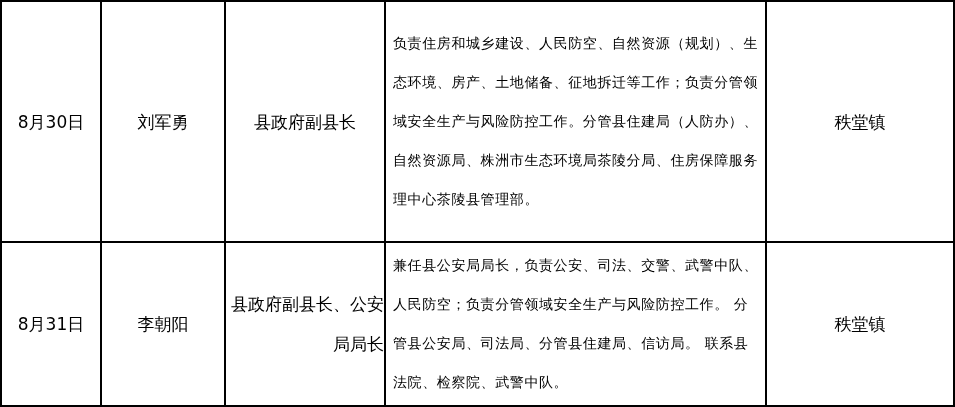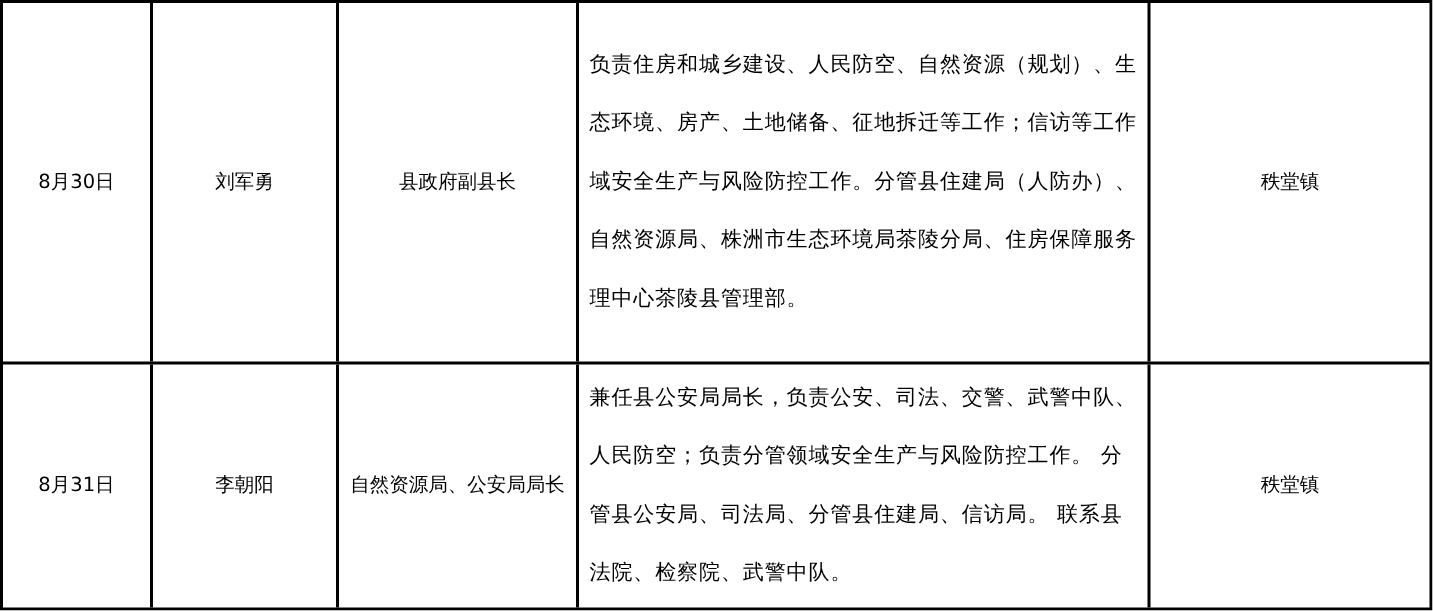--- a/index.html
+++ b/index.html
@@ -32,22 +32,22 @@
     box-sizing: border-box;
     overflow: hidden;
   }
   .cell:not(:last-child) {
     border-right: 2px solid #000000;
   }
   .cell-center {
     display: flex;
     align-items: center;
     justify-content: center;
-    text-align: left;
-    font-size: 13px;
+    text-align: right;
+    font-size: 17px;
     line-height: 40px;
   }
   .cell-duties {
     display: flex;
     flex-direction: column;
     justify-content: center;
     padding: 0 7px;
     font-size: 14px;
     letter-spacing: 0.6px;
   }
@@ -60,32 +60,32 @@
 <body>
 
 <div class="doc-table">
 
   <div class="t-row row-1">
     <div class="cell cell-center">8月30日</div>
     <div class="cell cell-center">刘军勇</div>
     <div class="cell cell-center">县政府副县长</div>
     <div class="cell cell-duties">
       <div class="duty-line">负责住房和城乡建设、人民防空、自然资源（规划）、生</div>
-      <div class="duty-line">态环境、房产、土地储备、征地拆迁等工作；信访等工作</div>
+      <div class="duty-line">态环境、房产、土地储备、征地拆迁等工作；负责分管领</div>
       <div class="duty-line">域安全生产与风险防控工作。分管县住建局（人防办）、</div>
       <div class="duty-line">自然资源局、株洲市生态环境局茶陵分局、住房保障服务</div>
       <div class="duty-line">理中心茶陵县管理部。</div>
     </div>
     <div class="cell cell-center">秩堂镇</div>
   </div>
 
   <div class="t-row row-2">
     <div class="cell cell-center">8月31日</div>
     <div class="cell cell-center">李朝阳</div>
-    <div class="cell cell-center">自然资源局、公安局局长</div>
+    <div class="cell cell-center">县政府副县长、公安局局长</div>
     <div class="cell cell-duties">
       <div class="duty-line">兼任县公安局局长，负责公安、司法、交警、武警中队、</div>
       <div class="duty-line">人民防空；负责分管领域安全生产与风险防控工作。 分</div>
       <div class="duty-line">管县公安局、司法局、分管县住建局、信访局。 联系县</div>
       <div class="duty-line">法院、检察院、武警中队。</div>
     </div>
     <div class="cell cell-center">秩堂镇</div>
   </div>
 
 </div>

